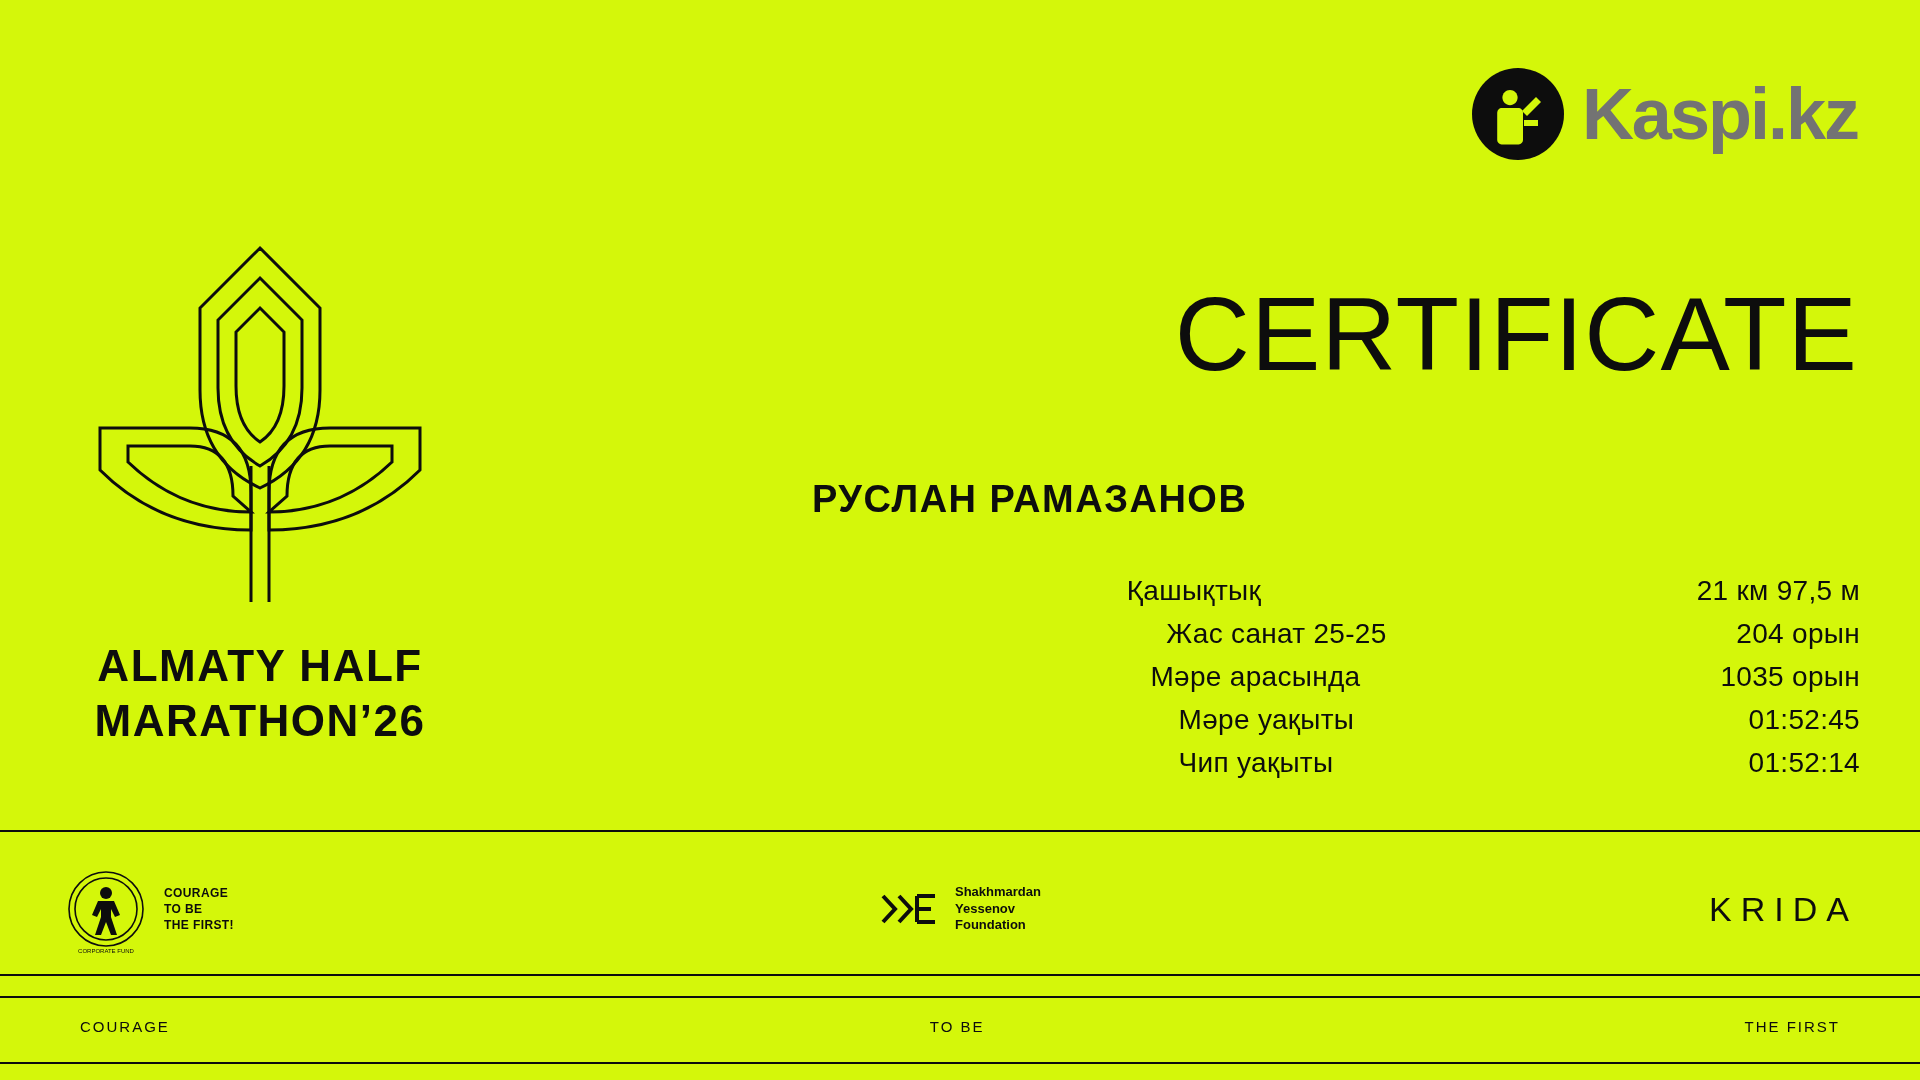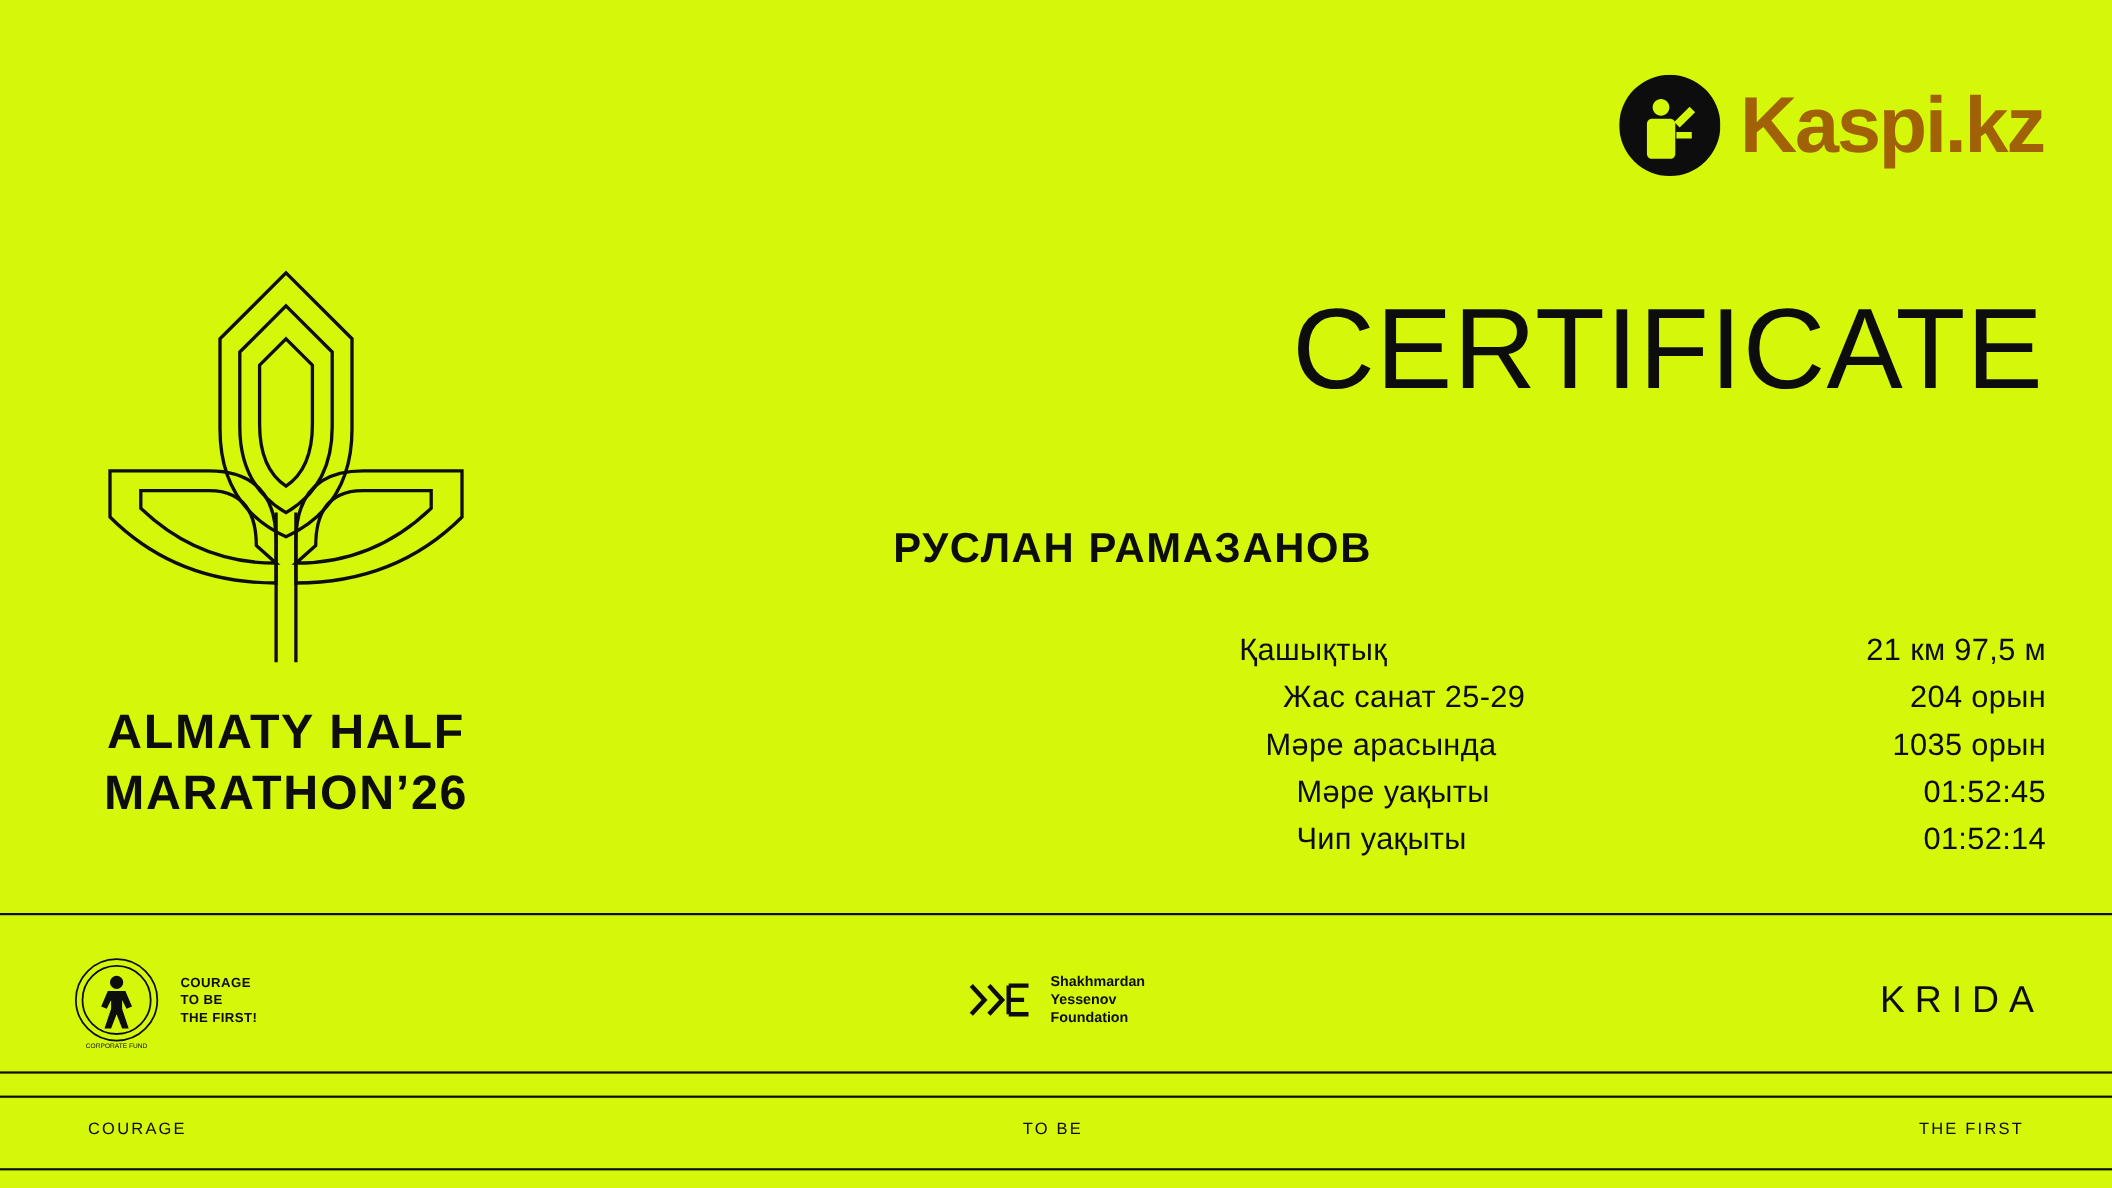--- a/index.html
+++ b/index.html
@@ -27,21 +27,21 @@
   .kaspi-mark {
     width: 92px;
     height: 92px;
     position: relative;
   }
   .kaspi-wordmark {
     font-size: 72px;
     font-weight: bold;
     letter-spacing: -2px;
     line-height: 1;
-    color: #a16207;
+    color: #737373;
   }
 
   
   .emblem {
     position: absolute;
     left: 60px;
     top: 230px;
     width: 400px;
   }
   .emblem svg { display: block; margin: 0 auto; }
@@ -52,21 +52,21 @@
     font-weight: bold;
     letter-spacing: 1.5px;
     line-height: 1.25;
     white-space: pre-line;
   }
 
   
   .cert-title {
     position: absolute;
     right: 62px;
-    top: 266px;
+    top: 282px;
     font-size: 104px;
     font-weight: 400;
     letter-spacing: 1px;
     line-height: 1;
     text-align: right;
   }
 
   .athlete-name {
     position: absolute;
     left: 812px;
@@ -213,21 +213,21 @@
 <div class="cert-title">CERTIFICATE</div>
 
 <div class="athlete-name">РУСЛАН РАМАЗАНОВ</div>
 
 <div class="results">
   <div class="result-row">
     <div class="result-label">Қашықтық</div>
     <div class="result-value">21 км 97,5 м</div>
   </div>
   <div class="result-row">
-    <div class="result-label">Жас санат 25-29</div>
+    <div class="result-label">Жас санат 25-25</div>
     <div class="result-value">204 орын</div>
   </div>
   <div class="result-row">
     <div class="result-label">Мәре арасында</div>
     <div class="result-value">1035 орын</div>
   </div>
   <div class="result-row">
     <div class="result-label">Мәре уақыты</div>
     <div class="result-value">01:52:45</div>
   </div>

